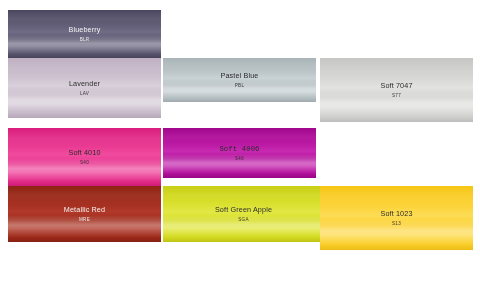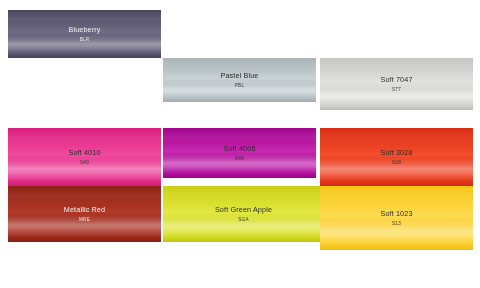--- a/index.html
+++ b/index.html
@@ -79,48 +79,48 @@
 </head>
 <body>
 
 <div id="palette-board">
     <div class="swatch" style="left: 8px; top: 10px; width: 153px; height: 48px; background: linear-gradient(rgb(74, 70, 96) 0%, rgb(91, 87, 112) 26%, rgb(112, 108, 133) 46%, rgb(91, 87, 112) 62%, rgb(112, 108, 133) 76%, rgb(91, 87, 112) 88%, rgb(74, 70, 96) 100%);">
       <div class="swatch-text text-light">
         <span class="swatch-name">Blueberry</span>
         <span class="swatch-code">BLR</span>
       </div>
     </div>
+    <div class="swatch" style="left: 8px; top: 58px; width: 153px; height: 60px; background: linear-gradient(rgb(191, 176, 194) 0%, rgb(201, 188, 203) 26%, rgb(217, 207, 219) 46%, rgb(201, 188, 203) 62%, rgb(217, 207, 219) 76%, rgb(201, 188, 203) 88%, rgb(191, 176, 194) 100%);">
+      <div class="swatch-text text-dark">
+        <span class="swatch-name">Lavender</span>
+        <span class="swatch-code">LAV</span>
+      </div>
+    </div>
     <div class="swatch" style="left: 163px; top: 58px; width: 153px; height: 44px; background: linear-gradient(rgb(169, 180, 184) 0%, rgb(183, 192, 195) 26%, rgb(201, 210, 213) 46%, rgb(183, 192, 195) 62%, rgb(201, 210, 213) 76%, rgb(183, 192, 195) 88%, rgb(169, 180, 184) 100%);">
       <div class="swatch-text text-dark">
         <span class="swatch-name">Pastel Blue</span>
         <span class="swatch-code">PBL</span>
       </div>
     </div>
-    <div class="swatch" style="left: 320px; top: 58px; width: 153px; height: 52px; background: linear-gradient(rgb(198, 198, 197) 0%, rgb(211, 211, 210) 26%, rgb(226, 226, 225) 46%, rgb(211, 211, 210) 62%, rgb(226, 226, 225) 76%, rgb(211, 211, 210) 88%, rgb(198, 198, 197) 100%);">
+    <div class="swatch" style="left: 320px; top: 58px; width: 153px; height: 64px; background: linear-gradient(rgb(198, 198, 197) 0%, rgb(211, 211, 210) 26%, rgb(226, 226, 225) 46%, rgb(211, 211, 210) 62%, rgb(226, 226, 225) 76%, rgb(211, 211, 210) 88%, rgb(198, 198, 197) 100%);">
       <div class="swatch-text text-dark">
         <span class="swatch-name">Soft 7047</span>
         <span class="swatch-code">S77</span>
       </div>
     </div>
     <div class="swatch" style="left: 8px; top: 128px; width: 153px; height: 58px; background: linear-gradient(rgb(217, 29, 125) 0%, rgb(231, 51, 142) 26%, rgb(240, 75, 158) 46%, rgb(231, 51, 142) 62%, rgb(240, 75, 158) 76%, rgb(231, 51, 142) 88%, rgb(217, 29, 125) 100%); justify-content: center;">
       <div class="swatch-text text-dark">
         <span class="swatch-name">Soft 4010</span>
         <span class="swatch-code">S40</span>
       </div>
     </div>
-    <div class="swatch" style="left: 163px; top: 128px; width: 153px; height: 50px; background: linear-gradient(rgb(161, 6, 140) 0%, rgb(181, 17, 158) 26%, rgb(199, 42, 176) 46%, rgb(181, 17, 158) 62%, rgb(199, 42, 176) 76%, rgb(181, 17, 158) 88%, rgb(161, 6, 140) 100%);">
+    <div class="swatch" style="left: 163px; top: 128px; width: 153px; height: 50px; background: linear-gradient(rgb(161, 6, 140) 0%, rgb(181, 17, 158) 26%, rgb(199, 42, 176) 46%, rgb(181, 17, 158) 62%, rgb(199, 42, 176) 76%, rgb(181, 17, 158) 88%, rgb(161, 6, 140) 100%); font-family: Liberation Mono, monospace;">
       <div class="swatch-text text-dark">
         <span class="swatch-name">Soft 4006</span>
         <span class="swatch-code">S46</span>
-      </div>
-    </div>
-    <div class="swatch" style="left: 320px; top: 128px; width: 153px; height: 58px; background: linear-gradient(rgb(217, 44, 16) 0%, rgb(234, 58, 28) 26%, rgb(242, 79, 48) 46%, rgb(234, 58, 28) 62%, rgb(242, 79, 48) 76%, rgb(234, 58, 28) 88%, rgb(217, 44, 16) 100%);">
-      <div class="swatch-text text-dark">
-        <span class="swatch-name">Soft 3028</span>
-        <span class="swatch-code">S38</span>
       </div>
     </div>
     <div class="swatch" style="left: 8px; top: 186px; width: 153px; height: 56px; background: linear-gradient(rgb(141, 34, 19) 0%, rgb(160, 43, 27) 26%, rgb(176, 57, 42) 46%, rgb(160, 43, 27) 62%, rgb(176, 57, 42) 76%, rgb(160, 43, 27) 88%, rgb(141, 34, 19) 100%);">
       <div class="swatch-text text-light">
         <span class="swatch-name">Metallic Red</span>
         <span class="swatch-code">MRE</span>
       </div>
     </div>
     <div class="swatch" style="left: 163px; top: 186px; width: 161px; height: 56px; background: linear-gradient(rgb(200, 207, 20) 0%, rgb(214, 221, 36) 26%, rgb(226, 232, 69) 46%, rgb(214, 221, 36) 62%, rgb(226, 232, 69) 76%, rgb(214, 221, 36) 88%, rgb(200, 207, 20) 100%);">
       <div class="swatch-text text-dark">

